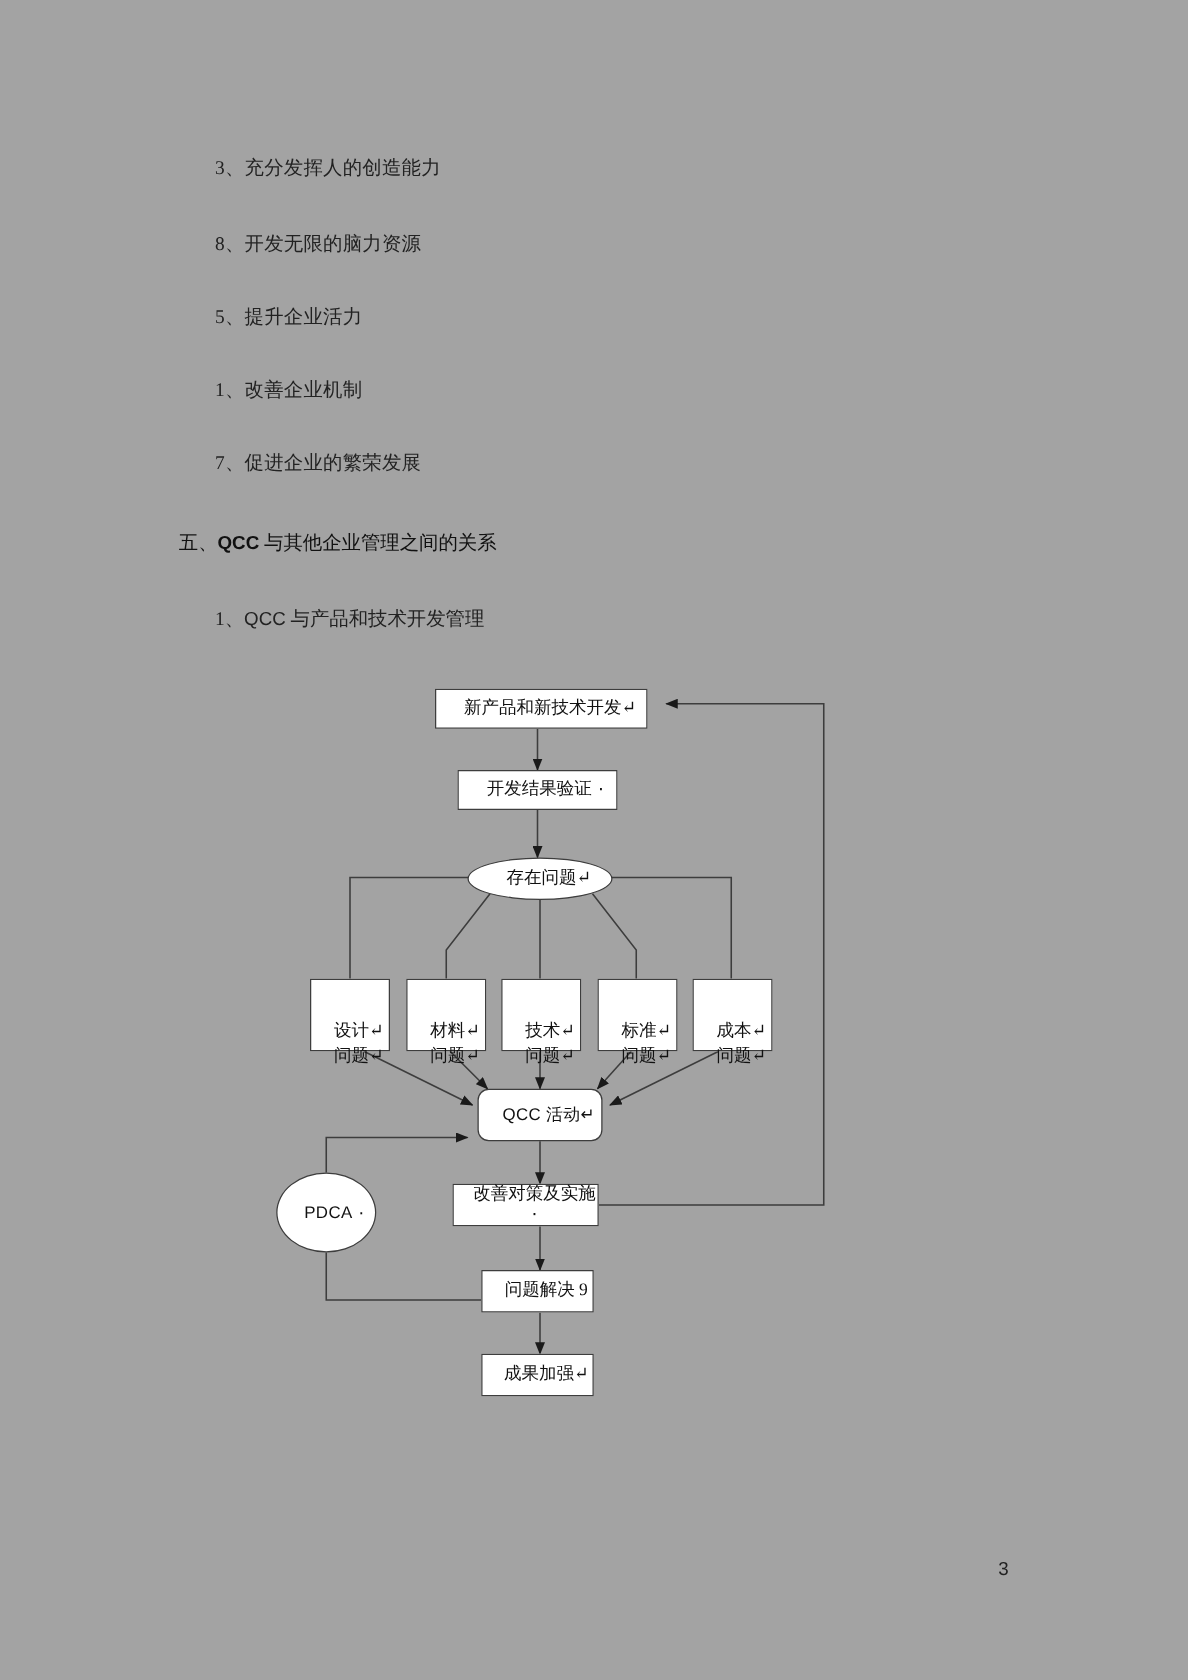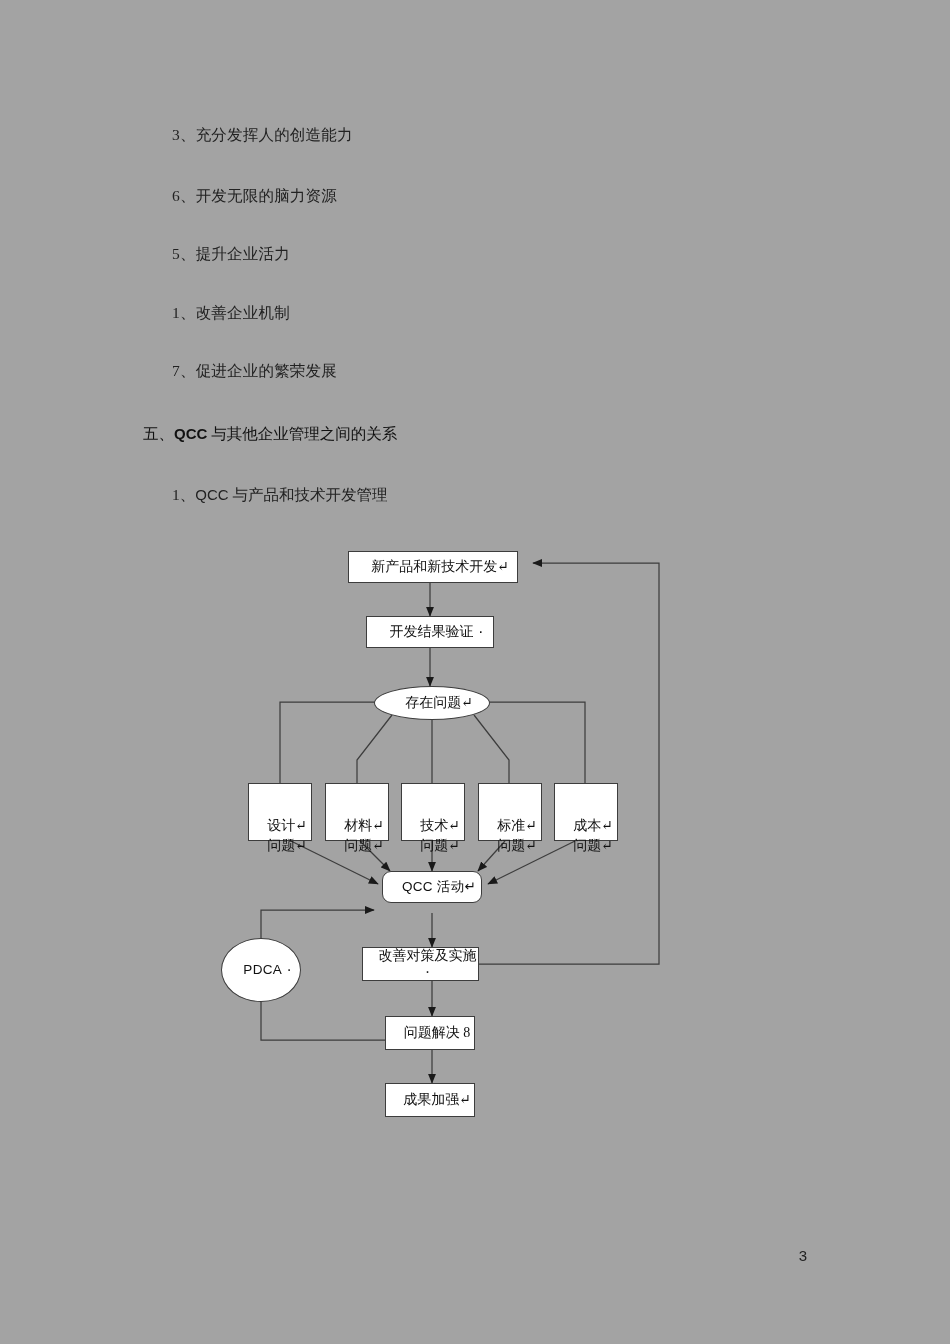--- a/index.html
+++ b/index.html
@@ -114,21 +114,21 @@
 </style>
 </head>
 <body>
 
 <div class="page">
 
   <div class="doc-body">
 
     <div class="para" style="left:172px; top:126px;">3、充分发挥人的创造能力</div>
 
-    <div class="para" style="left:172px; top:187px;">6、开发无限的脑力资源</div>
+    <div class="para" style="left:172px; top:187px;">8、开发无限的脑力资源</div>
 
     <div class="para" style="left:172px; top:245px;">5、提升企业活力</div>
 
     <div class="para" style="left:172px; top:304px;">1、改善企业机制</div>
 
     <div class="para" style="left:172px; top:362px;">7、促进企业的繁荣发展</div>
 
     <div class="heading-5" style="left:143px; top:424px;">
       <span>五、</span><span class="strong">QCC</span><span> 与其他企业管理之间的关系</span>
     </div>
@@ -218,34 +218,34 @@
     <div class="node" style="left:478px; top:783px; width:64px; height:58px;">
       <span class="node-two-line">标准↵
 问题↵</span>
     </div>
 
     <div class="node" style="left:554px; top:783px; width:64px; height:58px;">
       <span class="node-two-line">成本↵
 问题↵</span>
     </div>
 
-    <div class="node rounded" style="left:382px; top:871px; width:100px; height:32px;">
+    <div class="node rounded" style="left:382px; top:871px; width:100px; height:42px;">
       <span class="cap">QCC 活动↵</span>
     </div>
 
     <div class="node circle" style="left:221px; top:938px; width:80px; height:64px;">
       <span class="cap">PDCA ٠</span>
     </div>
 
     <div class="node" style="left:362px; top:947px; width:117px; height:34px;">
       <span>改善对策及实施 ٠</span>
     </div>
 
     <div class="node" style="left:385px; top:1016px; width:90px; height:34px;">
-      <span>问题解决 8</span>
+      <span>问题解决 9</span>
     </div>
 
     <div class="node" style="left:385px; top:1083px; width:90px; height:34px;">
       <span>成果加强↵</span>
     </div>
 
   </div>
 
   <div class="page-number">3</div>
 

